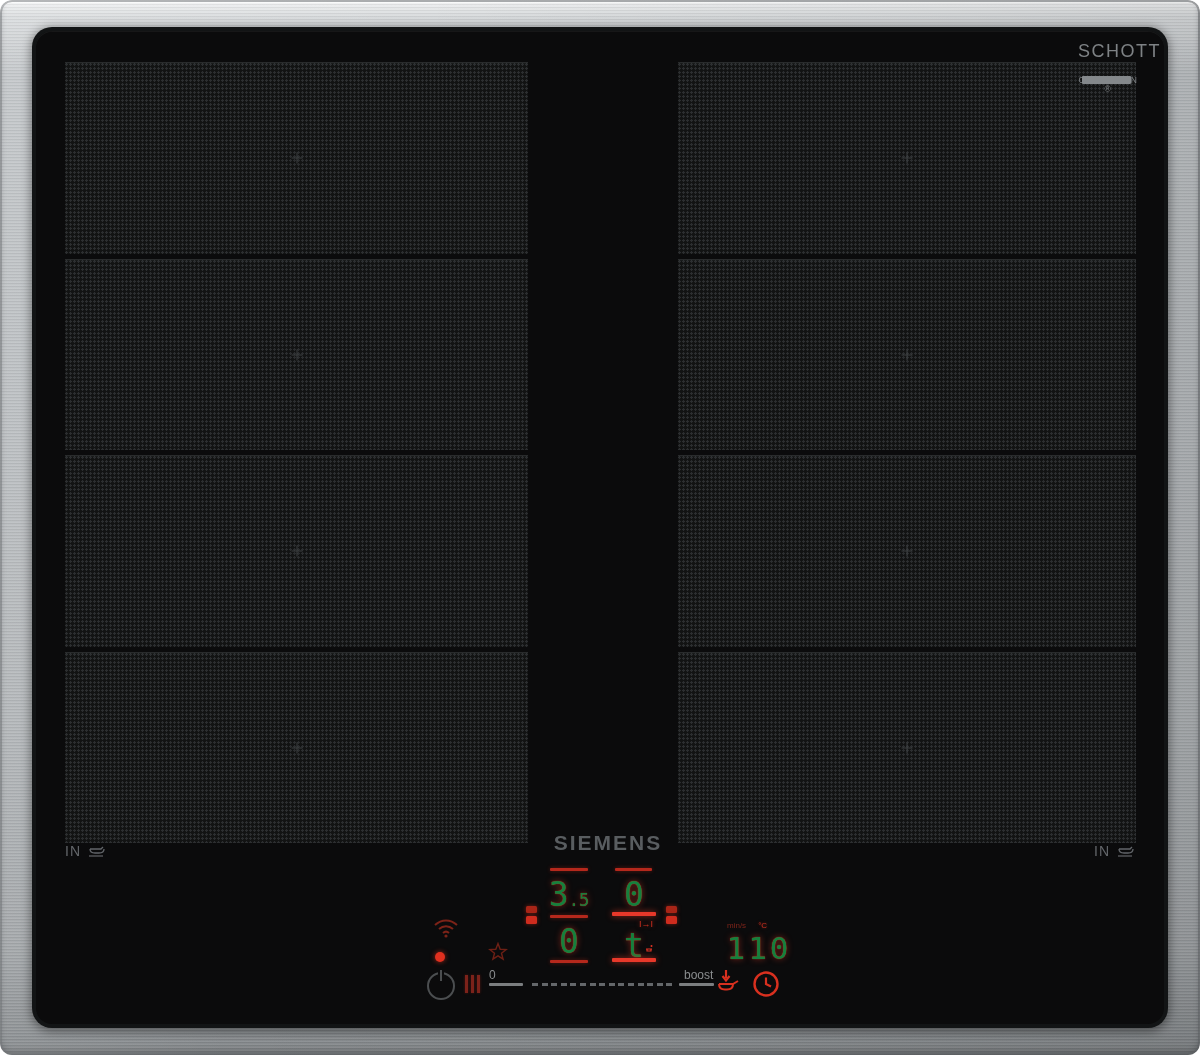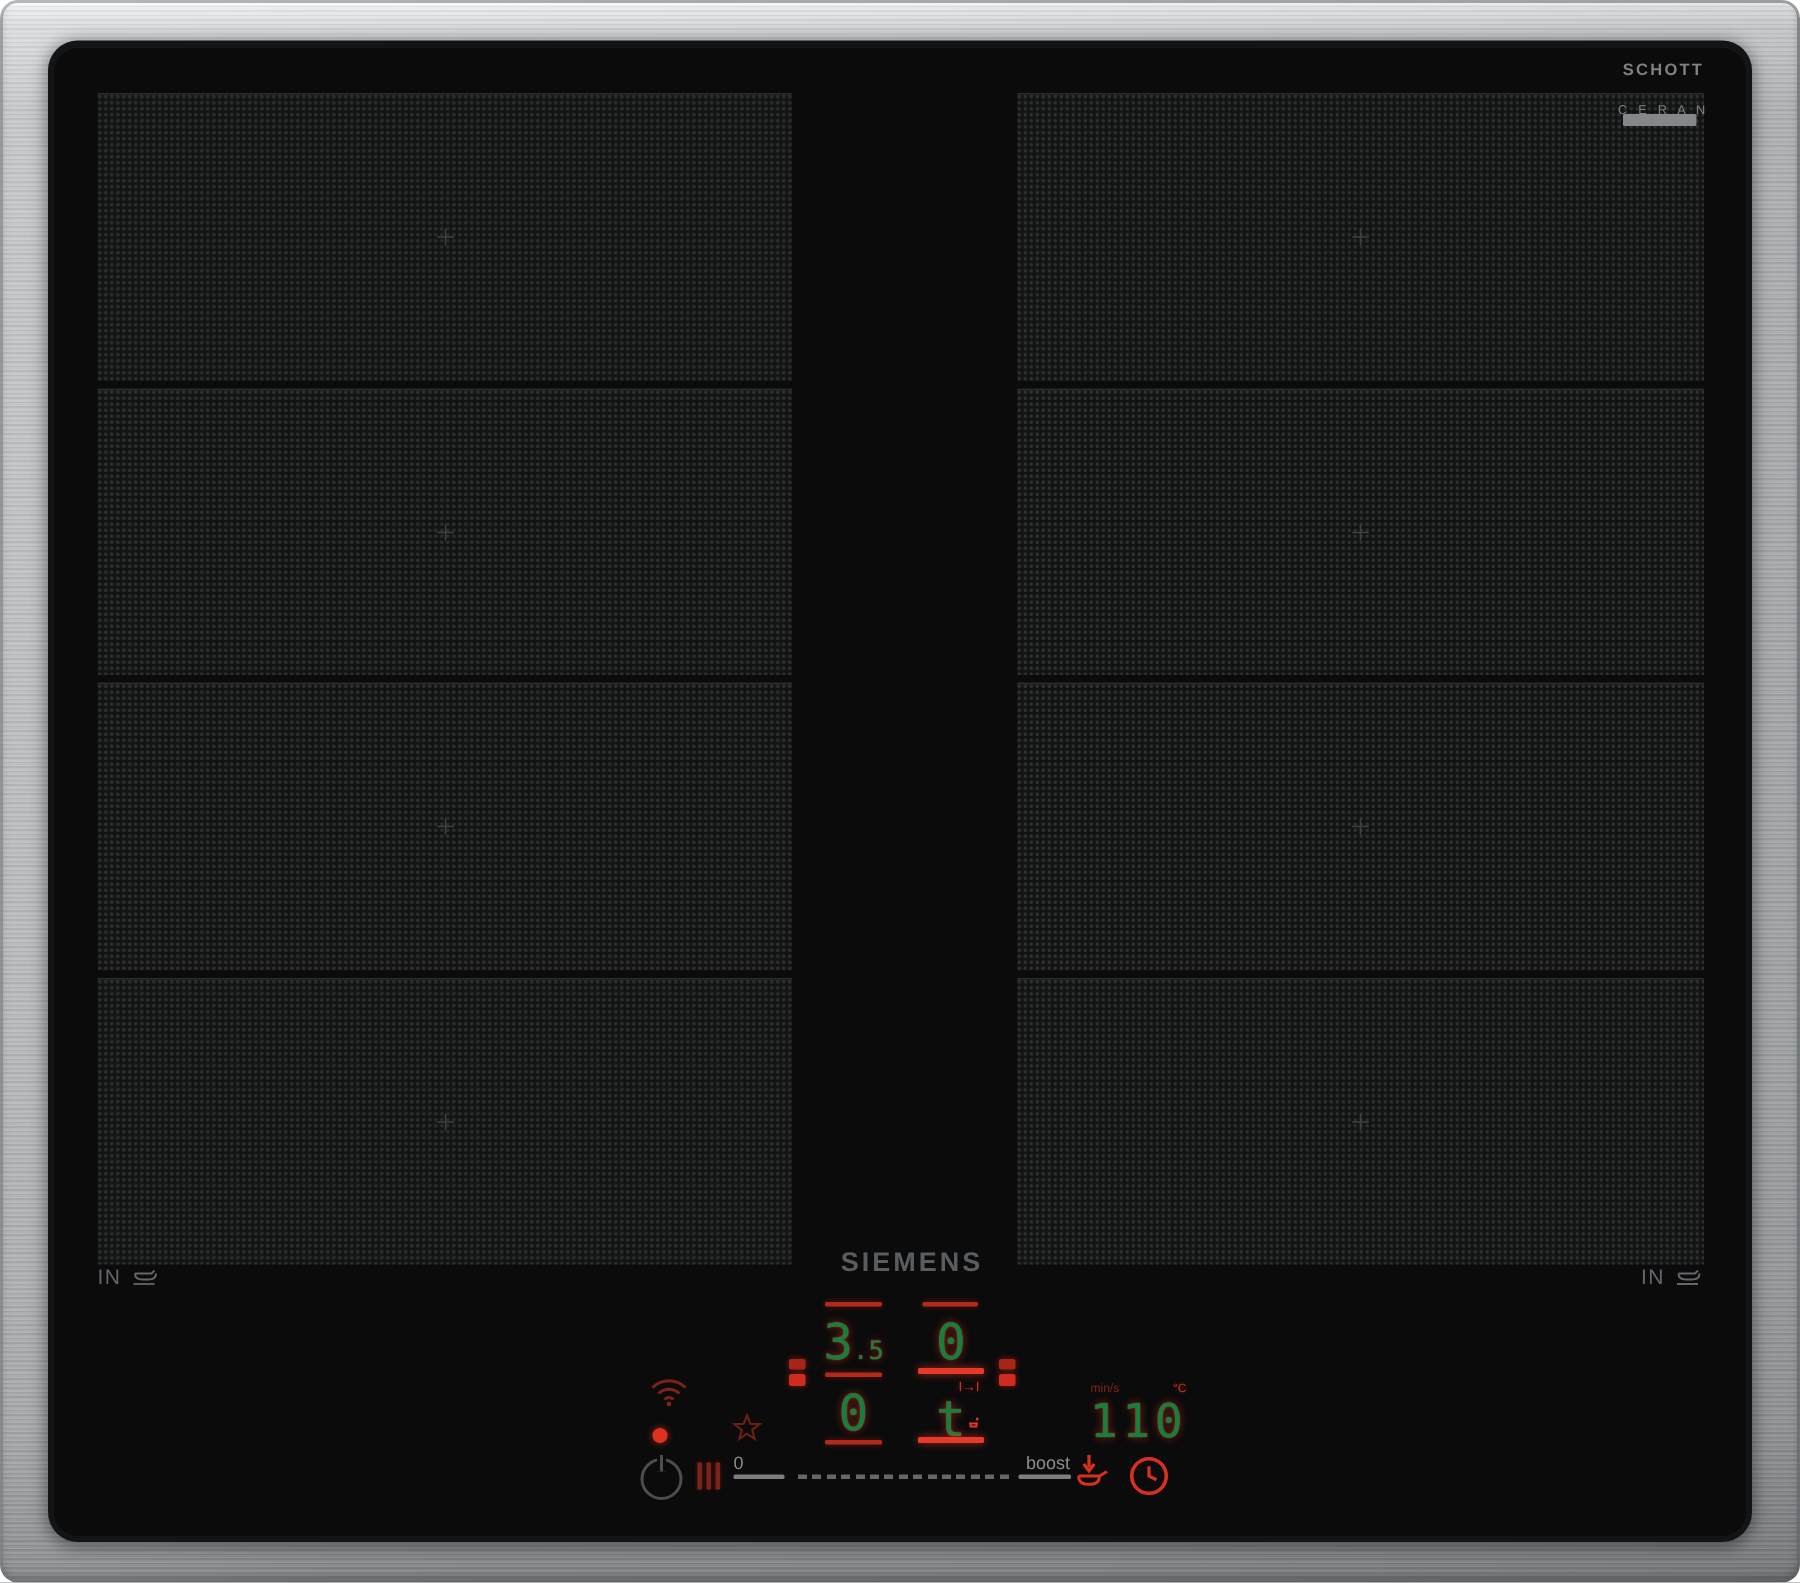--- a/index.html
+++ b/index.html
@@ -39,24 +39,24 @@
     box-shadow:inset 0 1px 0 rgba(120,125,130,.08);
   }
   .cross{position:absolute;left:50%;top:50%;width:11px;height:11px;transform:translate(-50%,-50%);opacity:.85;}
   .cross::before,.cross::after{content:"";position:absolute;background:#45484a;}
   .cross::before{left:0;top:5px;width:11px;height:1px;}
   .cross::after{left:5px;top:0;width:1px;height:11px;}
 
   
   .model{position:absolute;left:0;right:0;top:7px;text-align:center;color:#45484a;font-size:11px;letter-spacing:1px;}
   .schott{position:absolute;left:1042px;top:11px;width:62px;text-align:center;color:#7e8285;line-height:1.05;z-index:3;}
-  .schott .l1{font-size:11px;letter-spacing:1.5px;font-weight:bold;}
+  .schott .l1{font-size:18px;letter-spacing:1.5px;}
   .schott .l2{font-size:8.5px;letter-spacing:2.5px;margin-top:15px;}
   .schott-bar{position:absolute;left:1046px;top:45px;width:49px;height:8px;background:#84888b;border-radius:1px;z-index:3;}
-  .siemens{position:absolute;left:16px;right:0;top:800px;text-align:center;color:#595d60;font-size:18px;font-weight:bold;letter-spacing:2px;}
+  .siemens{position:absolute;left:16px;right:0;top:800px;text-align:center;color:#595d60;font-size:21px;font-weight:bold;letter-spacing:2px;}
   .in-mark{position:absolute;top:812px;color:#63666a;font-size:14px;letter-spacing:1px;display:flex;align-items:center;gap:7px;}
   #in-left{left:29px;} #in-right{left:1058px;}
   .in-mark svg{display:block;}
 
   
   .seg7{font-family:"DejaVu Sans Mono",monospace;color:#15803d;line-height:1;
         text-shadow:0 0 6px rgba(240,60,38,.55),0 0 1px rgba(240,60,38,.9);}
   .rline{position:absolute;height:3px;background:#b5281c;border-radius:1px;box-shadow:0 0 4px rgba(220,45,28,.4);}
   .rline.bright{height:4px;background:#e8382a;box-shadow:0 0 6px rgba(240,60,38,.65);}
 
@@ -69,21 +69,21 @@
             text-shadow:0 0 4px rgba(240,60,38,.5);}
   .t-wrap{position:relative;display:inline-block;}
   .t-pan{position:absolute;right:-10px;top:-4px;}
 
   .flex-ind{position:absolute;width:11px;display:flex;flex-direction:column;gap:3px;}
   .flex-ind span{display:block;height:8px;background:#cf2c1e;border-radius:1.5px;box-shadow:0 0 4px rgba(230,50,30,.5);}
   .flex-ind span:first-child{height:7px;background:#a82517;}
   #flex-left{left:490px;top:875px;} #flex-right{left:630px;top:875px;}
 
   .timer{position:absolute;left:688px;top:890px;width:70px;text-align:center;}
-  .timer .units{display:flex;justify-content:space-between;padding:0 3px;font-size:8px;}
+  .timer .units{display:flex;padding:0 3px;font-size:8px;gap:12px;}
   .timer .u1{color:#7e241a;} .timer .u2{color:#c93020;text-shadow:0 0 3px rgba(230,50,30,.5);}
   .timer .tval{font-size:31px;letter-spacing:3px;margin-top:3px;}
   .icon{position:absolute;}
   #wifi{left:396px;top:886px;}
   #dot{left:399px;top:921px;width:10px;height:10px;border-radius:50%;background:#e0301f;box-shadow:0 0 5px rgba(230,50,30,.7);}
   #star{left:452px;top:911px;}
   #power{left:391px;top:941px;width:24px;height:24px;border:2px solid #4b4e50;border-radius:50%;}
   #power .pline{position:absolute;left:50%;top:-4px;width:2px;height:11px;background:#4b4e50;transform:translateX(-50%);
                 border-left:2px solid #0b0b0c;border-right:2px solid #0b0b0c;}
   #pause{left:429px;top:944px;display:flex;gap:3px;}

